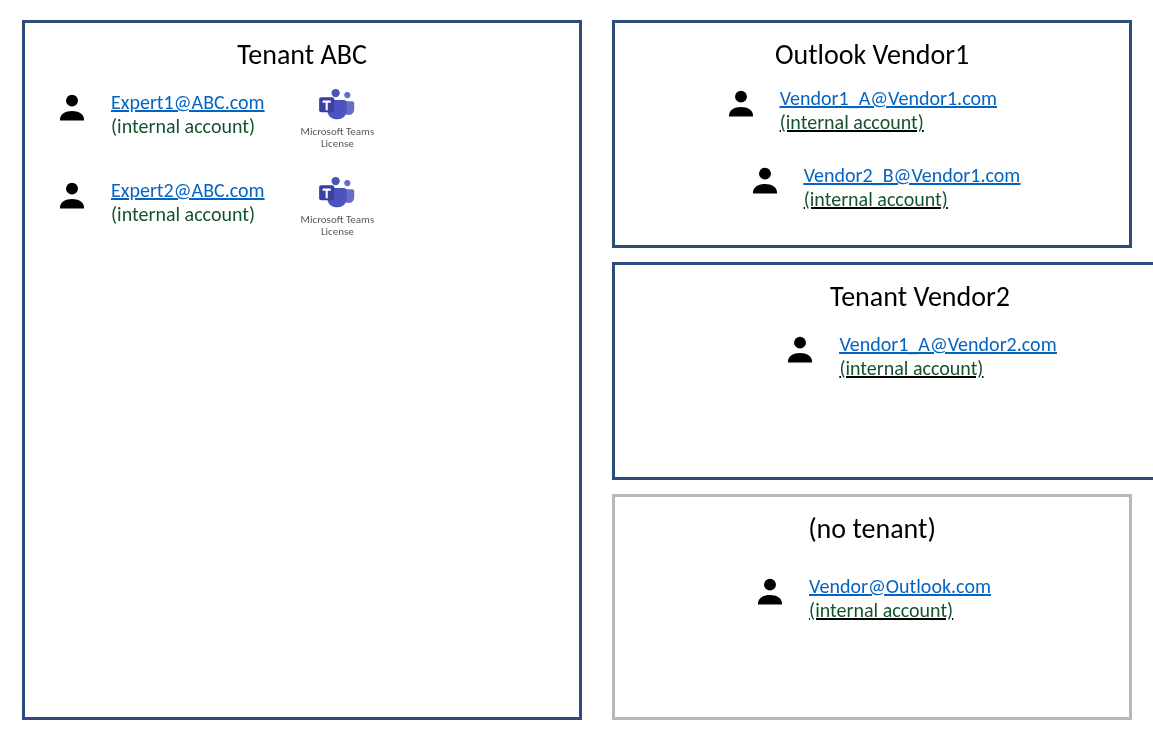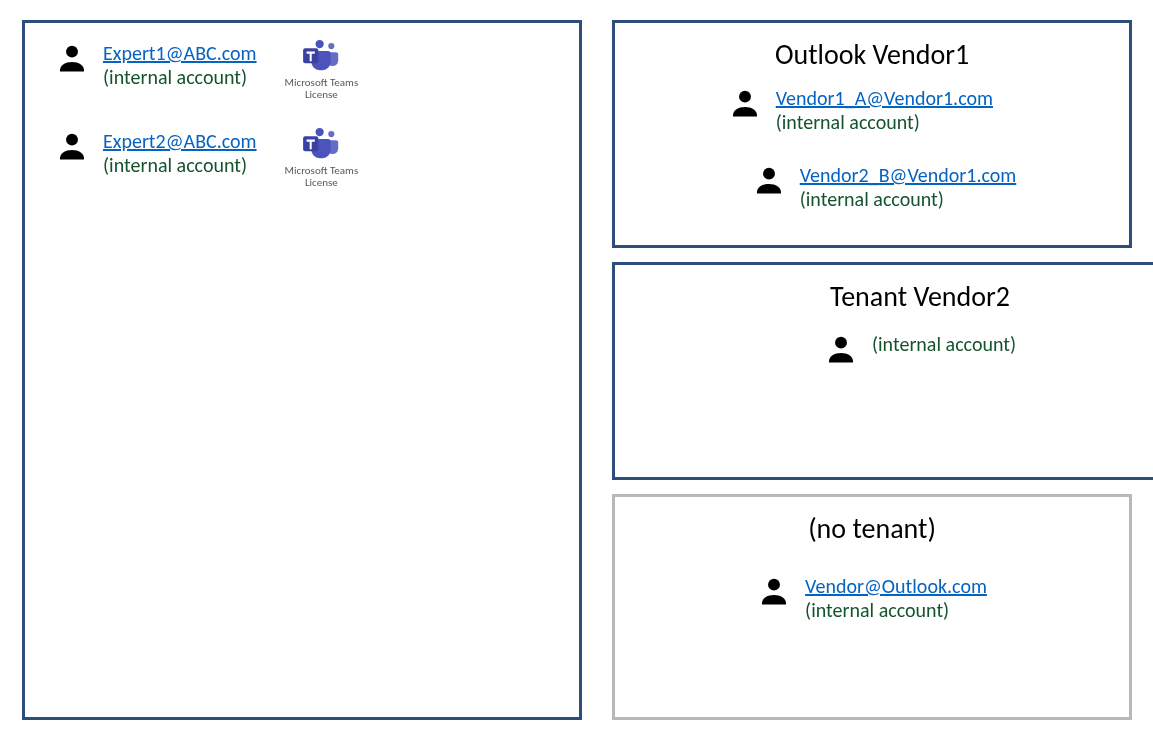--- a/index.html
+++ b/index.html
@@ -33,21 +33,21 @@
   .box-title {
     text-align: center;
     font-size: 28px;
     margin-top: 14px;
     margin-bottom: 8px;
     font-weight: 400;
   }
   .entry {
     display: flex;
     align-items: flex-start;
-    gap: 14px;
+    gap: 22px;
     padding-left: 30px;
     margin-top: 18px;
   }
   .entry .col {
     display: flex;
     flex-direction: column;
     line-height: 1.2;
   }
   .entry .email {
     color: var(--link);
@@ -80,31 +80,33 @@
     display: block;
     margin-bottom: 4px;
   }
   .centered-entries {
     display: flex;
     flex-direction: column;
     align-items: flex-start;
     margin-left: auto;
     margin-right: auto;
     width: fit-content;
+    text-decoration: underline;
   }
   .centered-entries .entry {
     padding-left: 0;
   }
 </style>
 </head>
 <body>
 
 <div class="canvas">
 
   <div class="box" style="left:22px; top:20px; width:560px; height:700px;">
+    <div class="box-title">Tenant ABC</div>
 
     <div>
       <div class="entry">
         <span class="person-icon">
           <svg viewBox="0 0 24 24">
               <circle cx="12" cy="7.5" r="4.2" fill="#000"></circle>
               <path d="M3.5 21c0-4.1 3.8-6.2 8.5-6.2s8.5 2.1 8.5 6.2v0.5H3.5z" fill="#000"></path>
             </svg>
         </span>
         <span class="col">
@@ -186,20 +188,21 @@
     <div class="box-title">Tenant Vendor2</div>
     <div class="centered-entries">
       <div class="entry" style="margin-top:10px;">
         <span class="person-icon">
           <svg viewBox="0 0 24 24">
               <circle cx="12" cy="7.5" r="4.2" fill="#000"></circle>
               <path d="M3.5 21c0-4.1 3.8-6.2 8.5-6.2s8.5 2.1 8.5 6.2v0.5H3.5z" fill="#000"></path>
             </svg>
         </span>
         <span class="col">
+          <a href="#" class="email">Vendor1_A@Vendor2.com</a>
           <span class="account-type">(internal account)</span>
         </span>
       </div>
     </div>
   </div>
 
   <div class="box grey" style="left:612px; top:494px; width:520px; height:226px;">
     <div class="box-title">(no tenant)</div>
     <div class="centered-entries">
       <div class="entry" style="margin-top:20px;">

